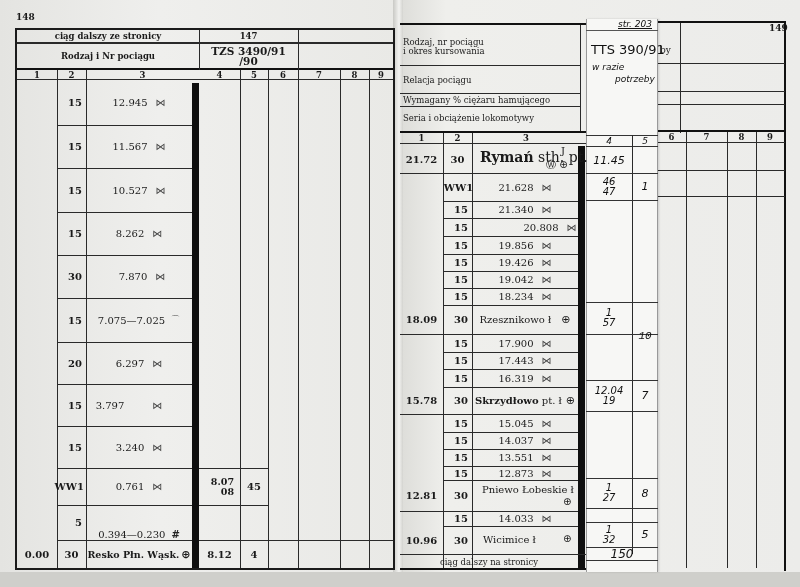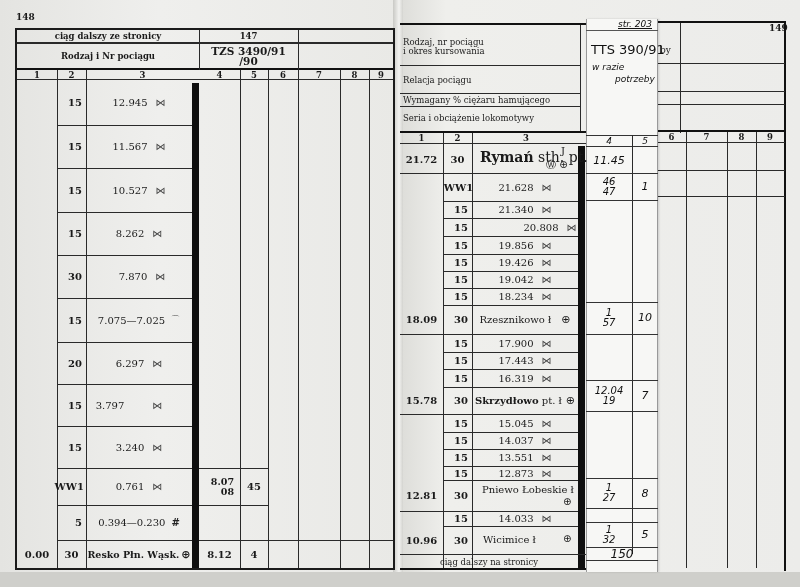--- a/index.html
+++ b/index.html
@@ -173,21 +173,21 @@
       <span class="sym">⋈</span>
     </div>
   <div class="cell b twoline" style="left:199px;top:468px;width:41px;height:37px;font-size:9.5px;align-items:flex-end;padding-right:6px;">
     <span>8.07</span>
     <span>08</span>
   </div>
   <div class="cell b" style="left:240px;top:468px;width:28px;height:37px;">45</div>
 </div>
 <div>
   <div class="cell r b" style="left:57px;top:505px;width:29px;height:35px;">5</div>
-  <div class="cell" style="left:86px;top:505px;width:106px;height:35px;">
+  <div class="cell" style="left:86px;top:505px;width:106px;height:35px;align-items:flex-end;">
       <span>0.394—0.230</span>
       <span class="sym" style="margin-left:6px;font-weight:bold;color:#222;">#</span>
     </div>
 </div>
 <div>
   <div class="cell b" style="left:17px;top:540px;width:40px;height:28px;">0.00</div>
   <div class="cell b" style="left:57px;top:540px;width:29px;height:28px;">30</div>
   <div class="cell b" style="left:86px;top:540px;width:106px;height:28px;font-size:9.5px;">
       <span>Resko Płn. Wąsk.</span>
       <span class="circ" style="margin-left:2px;">⊕</span>
@@ -352,21 +352,21 @@
   <div class="cell b" style="left:400px;top:305px;width:43px;height:29px;">18.09</div>
   <div class="cell r b" style="left:443px;top:305px;width:29px;height:29px;">30</div>
   <div class="cell" style="left:472px;top:305px;width:106px;height:29px;">
       <span>Rzesznikowo ł</span>
       <span class="circ" style="margin-left:10px;">⊕</span>
     </div>
   <div class="hand cell twoline" style="left:586px;top:302px;width:46px;height:32px;font-size:10px;">
       <span>1</span>
       <span>57</span>
     </div>
-  <div class="hand cell" style="left:632px;top:301px;width:26px;height:32px;">10</div>
+  <div class="hand cell" style="left:632px;top:320px;width:26px;height:32px;font-family:Liberation Mono, monospace;">10</div>
 </div>
 <div>
   <div class="cell r b" style="left:443px;top:334px;width:29px;height:18px;">15</div>
   <div class="cell" style="left:472px;top:334px;width:106px;height:18px;">
       <span>17.900</span>
       <span class="sym">⋈</span>
     </div>
 </div>
 <div>
   <div class="cell r b" style="left:443px;top:352px;width:29px;height:17px;">15</div>

